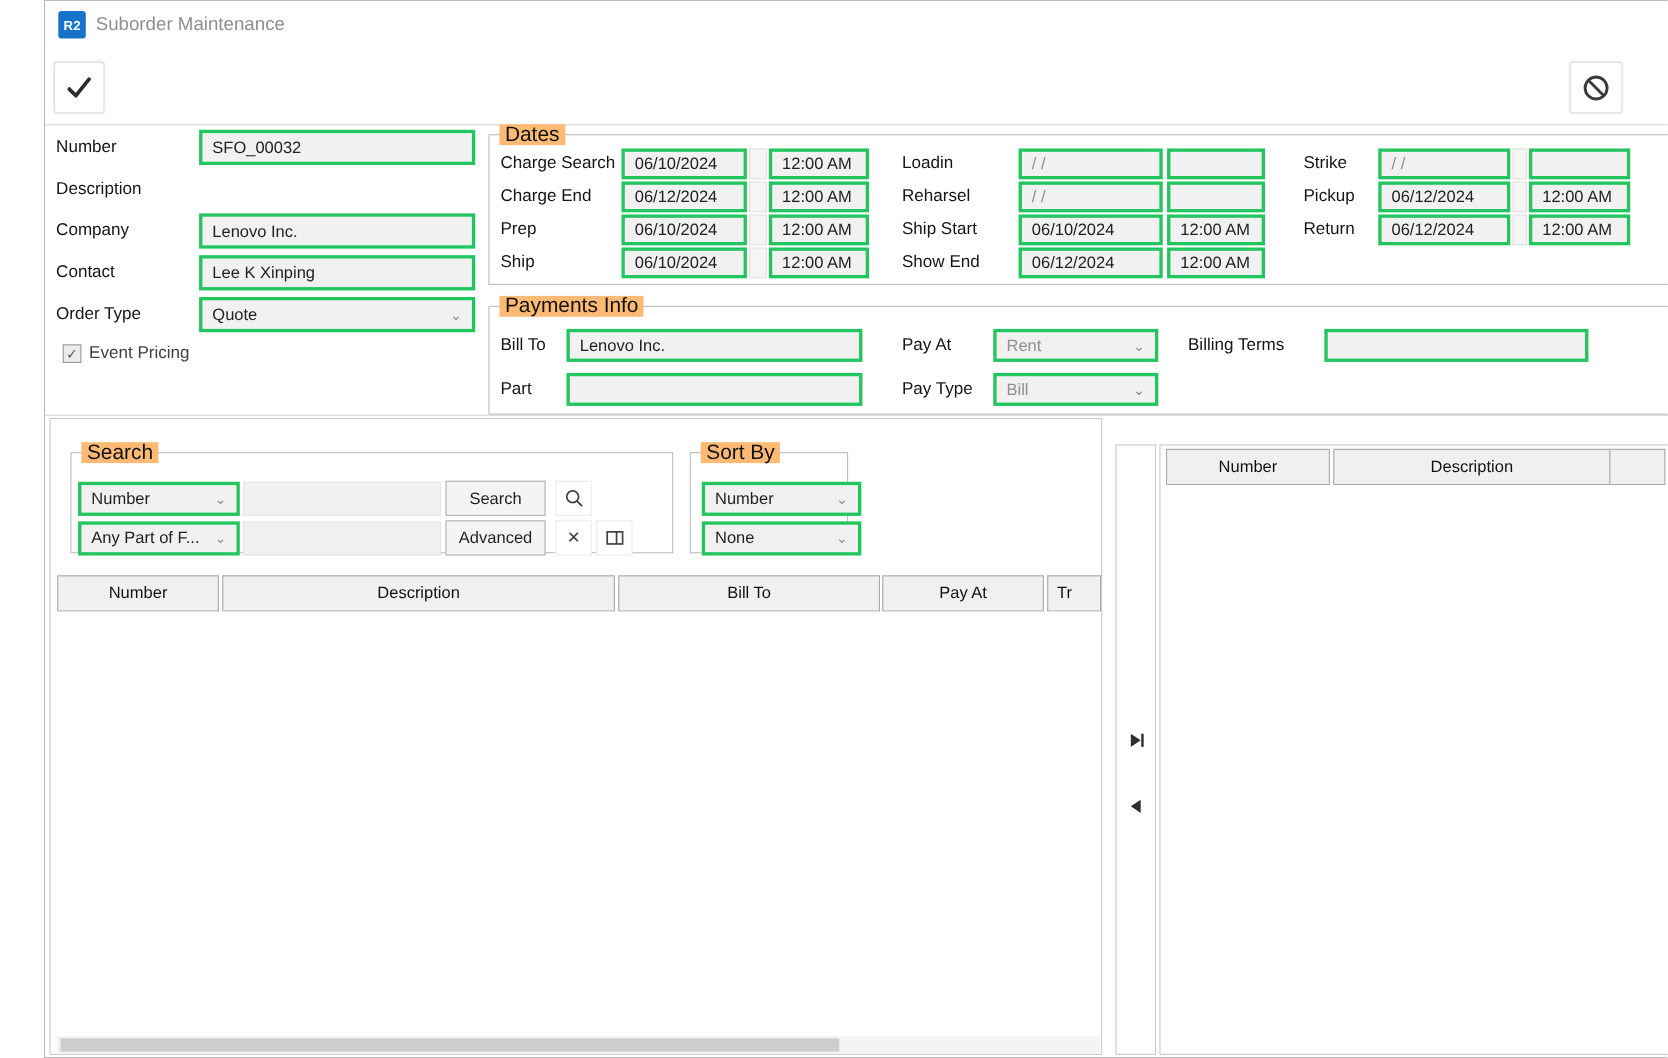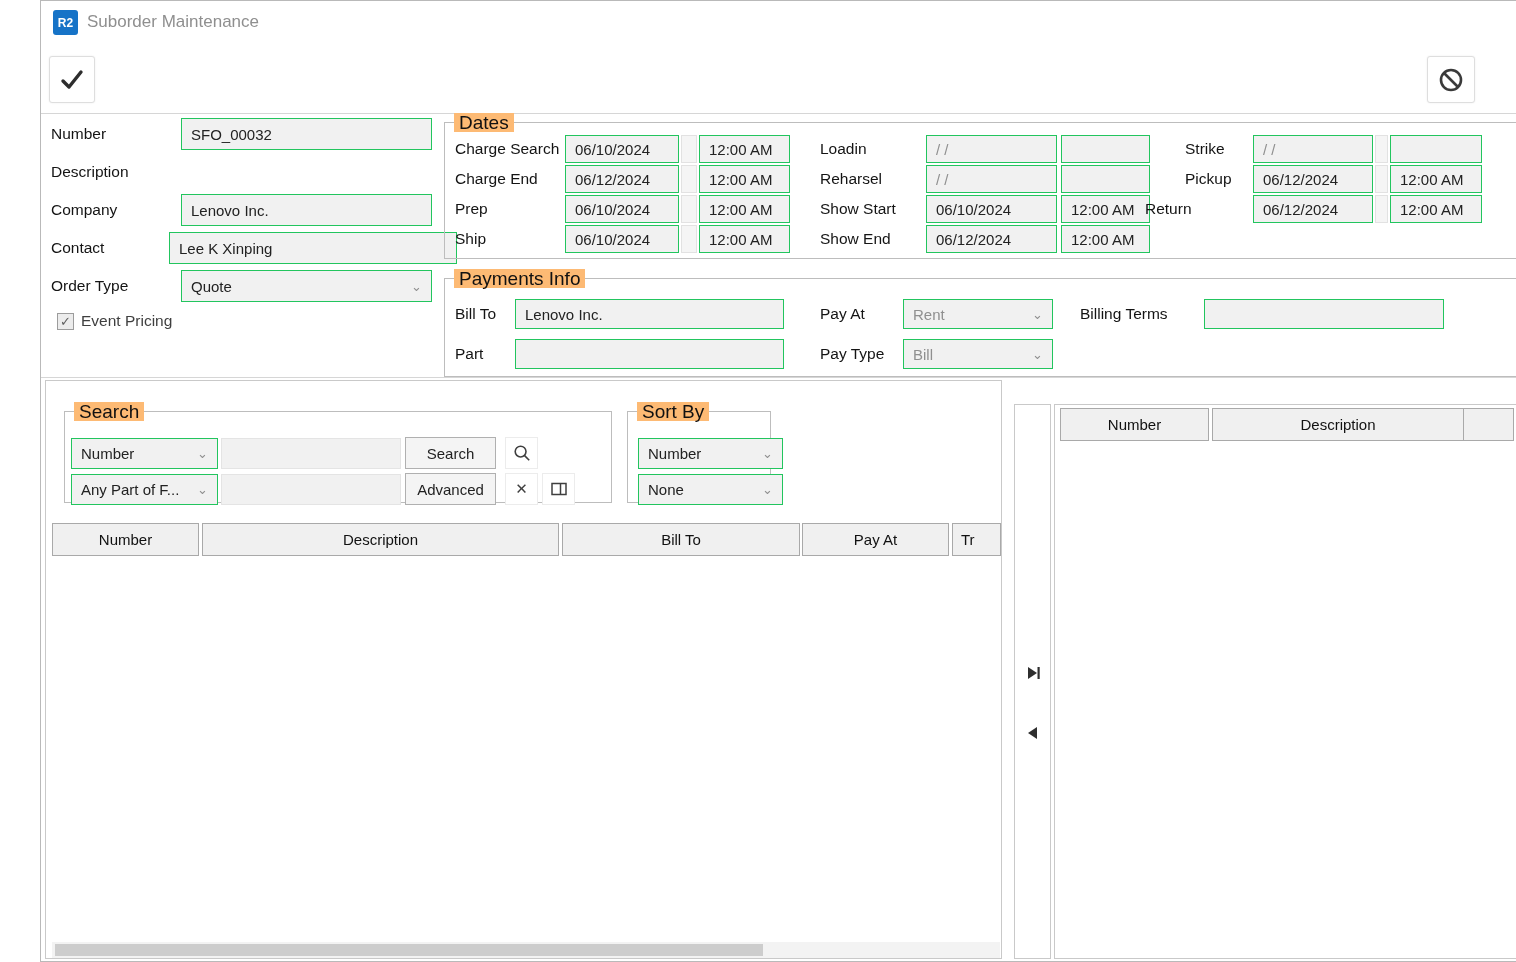--- a/index.html
+++ b/index.html
@@ -1,20 +1,20 @@
 <!DOCTYPE html>
 <html><head>
 <meta charset="utf-8">
 <style>
   * { margin:0; padding:0; box-sizing:border-box; }
   html,body { width:1516px; height:962px; background:#fff; font-family:"Liberation Sans", sans-serif; color:#1a1a1a; overflow:hidden; }
   .window { position:relative; width:1516px; height:962px; background:#fff; border:1px solid #b9b9b9; overflow:hidden;margin-left:40px; }
   .abs { position:absolute; }
   .label { font-size:15.5px; color:#141414; display:flex; align-items:center; white-space:nowrap; }
-  .field { background:#f1f1f1; border:1px solid #22c55e; font-size:15px; color:#222; padding:0 9px; display:flex; align-items:center; overflow:hidden; white-space:nowrap; }
+  .field { background:#f1f1f1; border:3px solid #22c55e; font-size:15px; color:#222; padding:0 9px; display:flex; align-items:center; overflow:hidden; white-space:nowrap; }
   .select { justify-content:space-between; }
   .chev { color:#8f8f8f; font-size:13px; flex:0 0 auto; margin-left:4px; }
   .mini { background:#f5f5f5; border:1px solid #e2e2e2; }
   .muted { color:#8f8f8f; }
   .btn { background:#f4f4f4; border:1px solid #b0b0b0; font-size:15px; color:#1f1f1f; display:flex; align-items:center; justify-content:center; cursor:default; }
   .iconbtn { background:#fff; border:1px solid #ececec; display:flex; align-items:center; justify-content:center; }
   .group { border:1px solid #bdbdbd; position:absolute; background:transparent; }
   .legend { position:absolute; top:-10px; left:9px; background:#fdba74; padding:0 5px; font-size:19px; color:#111; line-height:19px; white-space:nowrap; }
   .panel { border:1px solid #c9c9c9; background:#fff; position:absolute; }
   .th { background:#f0f0f0; border:1px solid #a9a9a9; display:flex; align-items:center; justify-content:center; font-size:15px; color:#111; position:absolute; }
@@ -56,21 +56,21 @@
 
   <div class="label abs" style="left:10px;top:117px;width:125px;height:32px">Number</div>
   <div class="field abs" style="left:140px;top:117px;width:251px;height:32px">SFO_00032</div>
 
   <div class="label abs" style="left:10px;top:155px;width:125px;height:32px">Description</div>
 
   <div class="label abs" style="left:10px;top:193px;width:125px;height:32px">Company</div>
   <div class="field abs" style="left:140px;top:193px;width:251px;height:32px">Lenovo Inc.</div>
 
   <div class="label abs" style="left:10px;top:231px;width:125px;height:32px">Contact</div>
-  <div class="field abs" style="left:128px;top:231px;width:288px;height:32px">Lee K Xinping</div>
+  <div class="field abs" style="left:140px;top:231px;width:251px;height:32px">Lee K Xinping</div>
 
   <div class="label abs" style="left:10px;top:269px;width:125px;height:32px">Order Type</div>
   <div class="field select abs" style="left:140px;top:269px;width:251px;height:32px">
     <span>Quote</span>
     <span class="chev">⌄</span>
   </div>
 
   <div class="abs" style="left:16px;top:311px;display:flex;align-items:center;gap:7px">
     <span class="checkbox">
         <span>✓</span>
@@ -102,39 +102,39 @@
     <div class="field abs" style="left:254px;top:102px;width:91px;height:28px">12:00 AM</div>
 
     <div class="label abs" style="left:375px;top:12px;width:100px;height:28px">Loadin</div>
     <div class="field muted abs" style="left:481px;top:12px;width:131px;height:28px">/ /</div>
     <div class="field abs" style="left:616px;top:12px;width:89px;height:28px"></div>
 
     <div class="label abs" style="left:375px;top:42px;width:100px;height:28px">Reharsel</div>
     <div class="field muted abs" style="left:481px;top:42px;width:131px;height:28px">/ /</div>
     <div class="field abs" style="left:616px;top:42px;width:89px;height:28px"></div>
 
-    <div class="label abs" style="left:375px;top:72px;width:100px;height:28px">Show Start</div>
+    <div class="label abs" style="left:375px;top:72px;width:100px;height:28px">Ship Start</div>
     <div class="field abs" style="left:481px;top:72px;width:131px;height:28px">06/10/2024</div>
     <div class="field abs" style="left:616px;top:72px;width:89px;height:28px">12:00 AM</div>
 
     <div class="label abs" style="left:375px;top:102px;width:100px;height:28px">Show End</div>
     <div class="field abs" style="left:481px;top:102px;width:131px;height:28px">06/12/2024</div>
     <div class="field abs" style="left:616px;top:102px;width:89px;height:28px">12:00 AM</div>
 
     <div class="label abs" style="left:740px;top:12px;width:64px;height:28px">Strike</div>
     <div class="field muted abs" style="left:808px;top:12px;width:120px;height:28px">/ /</div>
     <div class="mini abs" style="left:930px;top:12px;width:13px;height:28px"></div>
     <div class="field abs" style="left:945px;top:12px;width:92px;height:28px"></div>
 
     <div class="label abs" style="left:740px;top:42px;width:64px;height:28px">Pickup</div>
     <div class="field abs" style="left:808px;top:42px;width:120px;height:28px">06/12/2024</div>
     <div class="mini abs" style="left:930px;top:42px;width:13px;height:28px"></div>
     <div class="field abs" style="left:945px;top:42px;width:92px;height:28px">12:00 AM</div>
 
-    <div class="label abs" style="left:700px;top:72px;width:64px;height:28px">Return</div>
+    <div class="label abs" style="left:740px;top:72px;width:64px;height:28px">Return</div>
     <div class="field abs" style="left:808px;top:72px;width:120px;height:28px">06/12/2024</div>
     <div class="mini abs" style="left:930px;top:72px;width:13px;height:28px"></div>
     <div class="field abs" style="left:945px;top:72px;width:92px;height:28px">12:00 AM</div>
   </div>
 
   <div class="group" style="left:403px;top:277px;width:1107px;height:99px">
     <div class="legend">Payments Info</div>
 
     <div class="label abs" style="left:10px;top:20px;width:58px;height:30px">Bill To</div>
     <div class="field abs" style="left:70px;top:20px;width:269px;height:30px">Lenovo Inc.</div>

